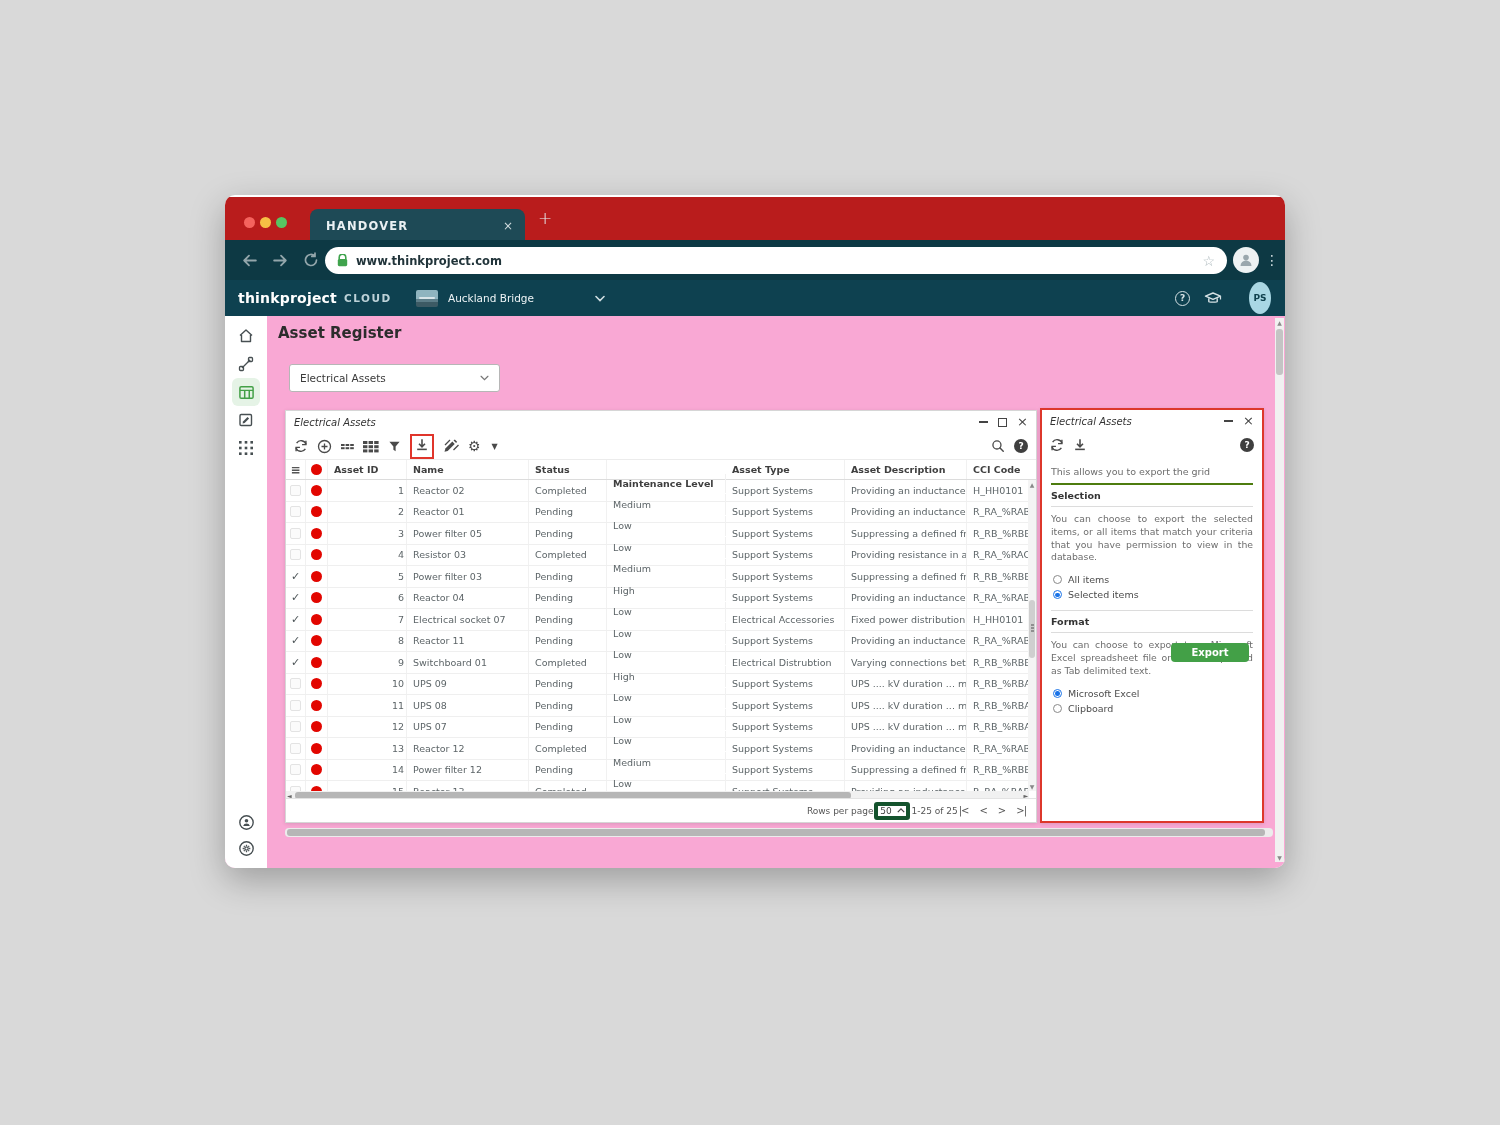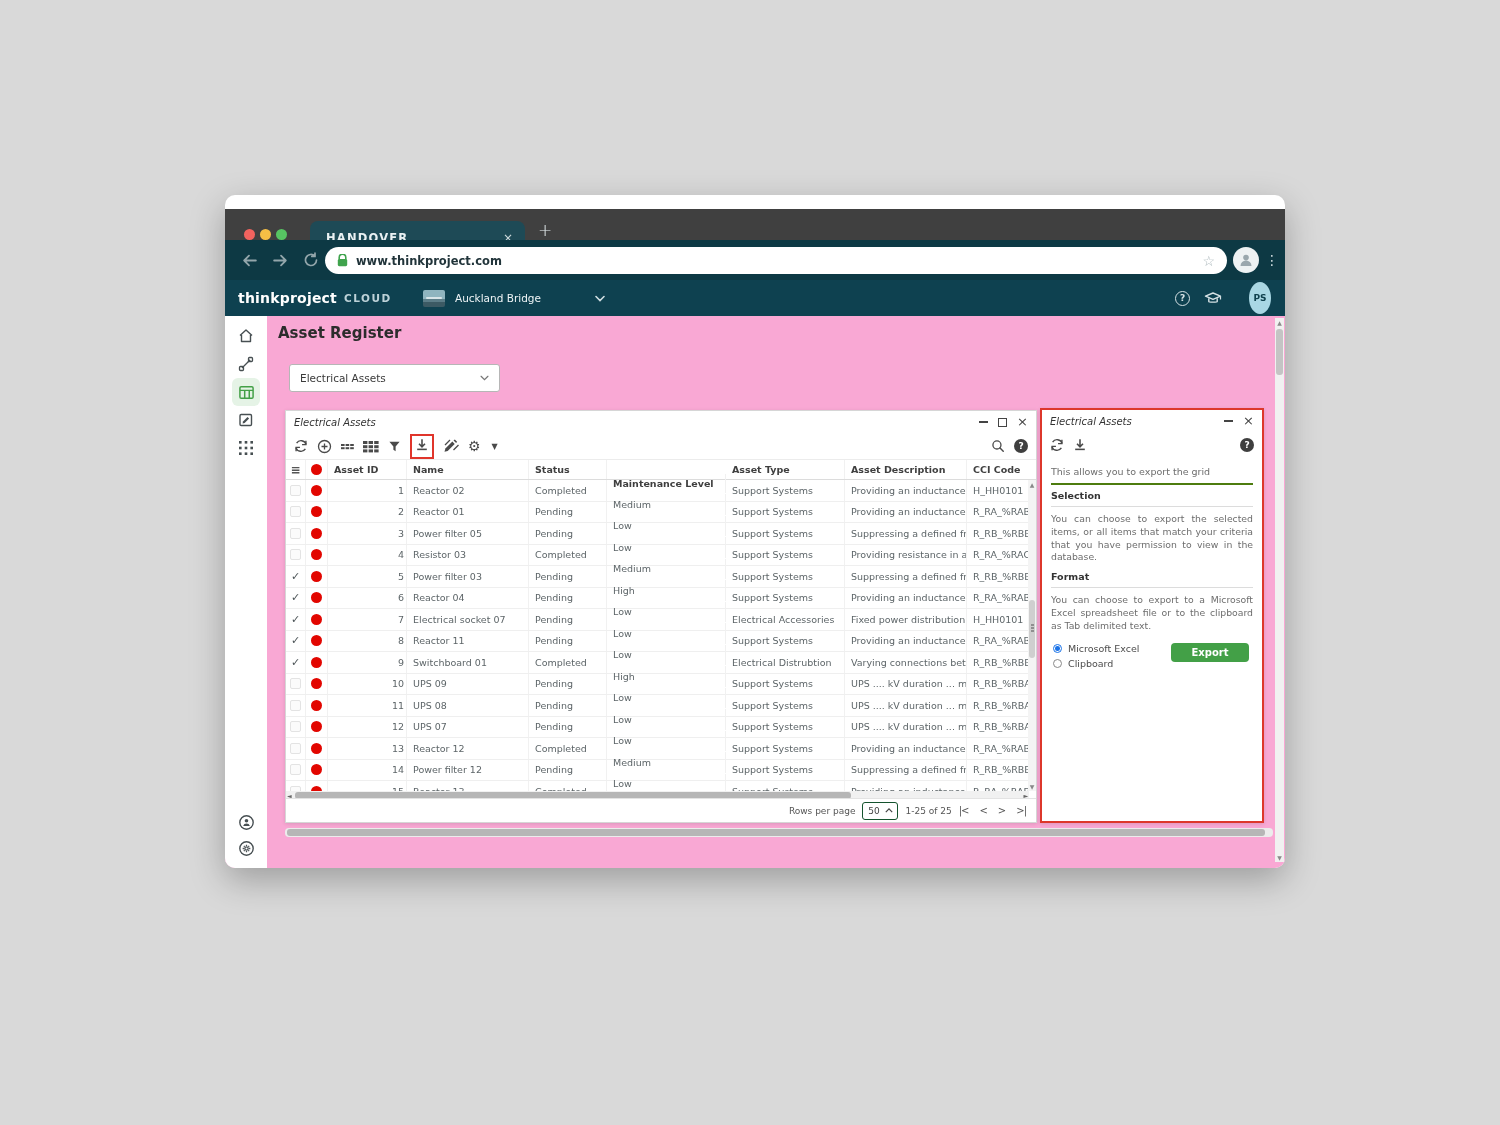--- a/index.html
+++ b/index.html
@@ -8,21 +8,21 @@
     background:#d9d9d9;
     font-family:"DejaVu Sans","Liberation Sans",sans-serif;
     position:relative; overflow:hidden;
   }
   .win {
     position:absolute; left:225px; top:195px; width:1060px; height:673px;
     border-radius:10px; overflow:hidden; background:#fff;
     box-shadow:0 12px 35px rgba(0,0,0,.28);
   }
   
-  .chrome-top { position:absolute; left:0; top:14px; right:0; height:45px; background:#404040; }
+  .chrome-top { position:absolute; left:0; top:2px; right:0; height:45px; background:#b91c1c; }
   .traffic { position:absolute; top:20px; width:11px; height:11px; border-radius:50%; }
   .t-red{ left:19px; background:#f4635e; } .t-yellow{ left:35px; background:#f6bf45; } .t-green{ left:51px; background:#57c462; }
   .tab {
     position:absolute; left:85px; top:12px; width:215px; height:33px;
     background:#1e4a56; border-radius:8px 8px 0 0; display:flex; align-items:center;
     padding:0 12px 0 16px; color:#eaf1f3;
   }
   .tab-title { font-size:11.5px; font-weight:700; letter-spacing:1.2px; flex:1; }
   .tab-close { font-size:12px; color:#cfdbde; cursor:default; }
   .newtab { position:absolute; left:313px; top:11px; color:#e6eef0; font-size:17px; font-weight:300; }
@@ -34,21 +34,21 @@
     border-radius:14px; display:flex; align-items:center; padding:0 12px 0 12px;
   }
   .url-text { font-size:11.5px; color:#21343a; font-weight:600; margin-left:8px; flex:1; }
   .star { color:#aab6ba; font-size:14px; }
   .chrome-avatar { position:absolute; left:1008px; top:52px; width:26px; height:26px; border-radius:50%; background:#eef2f3; display:flex; align-items:center; justify-content:center; }
   .kebab { position:absolute; left:1040px; top:52px; color:#cfdbde; font-size:14px; line-height:26px; }
   
   .appbar { position:absolute; left:0; top:85px; right:0; height:36px; background:#0e4150; display:flex; align-items:center; }
   .logo { margin-left:13px; color:#fff; font-size:14px; font-weight:700; letter-spacing:.2px;text-align:right; }
   .logo-suffix { color:#bdd2d8; font-size:10.5px; letter-spacing:1.5px; margin-left:7px; font-weight:700; }
-  .proj { position:absolute; left:198px; display:flex; align-items:center; height:36px;justify-content:space-between; }
+  .proj { position:absolute; left:191px; display:flex; align-items:center; height:36px;justify-content:space-between; }
   .proj-thumb { width:22px; height:17px; border-radius:2px; background:linear-gradient(180deg,#8fb4bf 0 55%,#5c7d88 55% 70%,#3c5a64 70% 100%); position:relative; }
   .proj-thumb::after{ content:""; position:absolute; left:3px; right:3px; top:7px; height:2px; background:#d8e4e8; border-radius:1px; }
   .proj-name { color:#eef4f6; font-size:10.5px; margin-left:10px; }
   .proj-caret { position:absolute; left:370px; color:#cfdde1; }
   .appbar-right { position:absolute; right:14px; display:flex; align-items:center; gap:14px; }
   .ab-ic { color:#d6e2e5; display:inline-flex; }
   .help-outline { width:15px; height:15px; border:1.2px solid #d6e2e5; border-radius:50%; color:#d6e2e5; font-size:9px; display:flex; align-items:center; justify-content:center; font-weight:700; }
   .ps-avatar { width:22px; height:32px; border-radius:50%; background:#a9d7e4; color:#10414e; font-size:9px; font-weight:700; display:flex; align-items:center; justify-content:center;margin-left:13px; }
   
   .page { position:absolute; left:0; top:121px; right:0; bottom:0; background:#f9a8d4; }
@@ -94,23 +94,23 @@
   .chk-on { font-size:11px; color:#4c5457; }
   .burger { font-size:12px; color:#555; }
   
   .vscroll { position:absolute; right:0; top:69px; width:8px; height:311px; background:#f4f4f4; }
   .vscroll .arrow { position:absolute; left:0; width:8px; font-size:6px; color:#888; text-align:center; }
   .vscroll .thumb { position:absolute; left:1px; width:6px; height:58px; top:120px; background:#cfcfcf; border-radius:3px; }
   .vscroll .grip { position:absolute; left:2.5px; top:144px; width:3px; height:1.5px; background:#8f8f8f; box-shadow:0 3px 0 #8f8f8f, 0 6px 0 #8f8f8f; }
   .hscroll { position:absolute; left:0; top:380px; width:743px; height:9px; background:#f1f1f1; display:flex; align-items:center; }
   .hscroll .thumb { position:absolute; left:9px; width:556px; height:7px; top:1px; background:#b6b6b6; border-radius:3px; }
   .hs-arrow { position:absolute; font-size:6px; color:#666; top:1px; }
-  .gfoot { position:absolute; left:0; bottom:0; width:100%; height:24px; border-top:1px solid #e3e3e3; display:flex; align-items:center; justify-content:flex-end; gap:7px; padding-right:10px; background:#fff; }
+  .gfoot { position:absolute; left:0; bottom:0; width:100%; height:24px; border-top:1px solid #e3e3e3; display:flex; align-items:center; justify-content:flex-end; gap:1px; padding-right:10px; background:#fff; }
   .gfoot .lbl { font-size:9px; color:#555; }
-  .pp-box { width:36px; height:18px; border:1px solid #14532d; border-radius:3px; display:flex; align-items:center; justify-content:center; gap:5px; font-size:9px; color:#444; }
+  .pp-box { width:36px; height:18px; border:4px solid #14532d; border-radius:3px; display:flex; align-items:center; justify-content:center; gap:5px; font-size:9px; color:#444; }
   .pager { display:flex; gap:11px; font-size:10px; color:#555; letter-spacing:-1px; }
   .pager span { cursor:default; }
   
   .export-panel {
     position:absolute; left:815px; top:92px; width:224px; height:415px; background:#fff;
     border:2px solid #dd372b; box-shadow:0 1px 4px rgba(0,0,0,.12);
   }
   .export-body { padding:4px 9px 0 9px; position:relative; }
   .x-intro { font-size:9.5px; color:#6d6d6d; padding:4px 0 6px 0; border-bottom:2px solid #4d7c0f; }
   .x-h { font-size:9.5px; color:#333; font-weight:700; padding:5px 0; border-bottom:1px solid #dcdcdc; }
@@ -664,20 +664,30 @@
             </svg>
         </span>
         <span class="tb-spacer"></span>
         <span class="help-filled">?</span>
       </div>
 
       <div class="export-body">
         <div class="x-intro">This allows you to export the grid</div>
         <div class="x-h">Selection</div>
         <div class="x-p">You can choose to export the selected items, or all items that match your criteria that you have permission to view in the database.</div>
+        <div class="radio-group">
+            <div class="radio-row">
+              <span class="rb"></span>
+              <span class="radio-label">All items</span>
+            </div>
+            <div class="radio-row checked">
+              <span class="rb"></span>
+              <span class="radio-label">Selected items</span>
+            </div>
+          </div>
         <div class="x-h">Format</div>
         <div class="x-p">You can choose to export to a Microsoft Excel spreadsheet file or to the clipboard as Tab delimited text.</div>
         <div class="radio-group noline">
             <div class="radio-row checked">
               <span class="rb"></span>
               <span class="radio-label">Microsoft Excel</span>
             </div>
             <div class="radio-row">
               <span class="rb"></span>
               <span class="radio-label">Clipboard</span>

